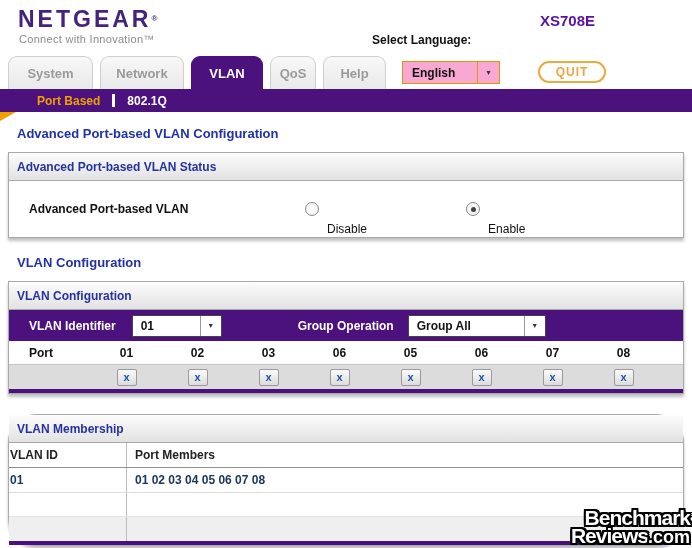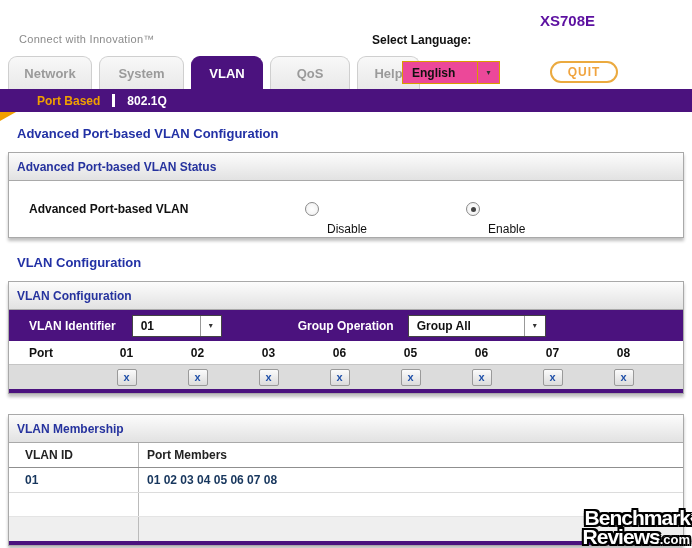--- a/index.html
+++ b/index.html
@@ -22,33 +22,33 @@
 
   .tabs { position:absolute; left:8px; bottom:23px; display:flex; gap:7px; align-items:flex-end; }
   .tab {
     height:33px; display:flex; align-items:center; justify-content:center;
     background:linear-gradient(#f8f8f8,#e9e9e9);
     border:1px solid #cfcfcf; border-bottom:none;
     border-radius:9px 9px 0 0;
     font-size:13px; font-weight:bold; color:#9a9a9a; cursor:pointer;
   }
   .tab-network { width:84px; } .tab-system { width:85px; }
-  .tab-vlan { width:72px; } .tab-qos { width:80px; } .tab-help { width:63px; }
+  .tab-vlan { width:72px; } .tab-qos { width:46px; } .tab-help { width:63px; }
   .tab.active { background:#4B127E; border-color:#4B127E; color:#fff; }
 
   .lang-select {
     position:absolute; left:402px; top:61px; width:98px; height:23px;
-    background:#ec4899; border:1px solid #D99C00; display:flex; align-items:center; cursor:pointer;
+    background:#f9a8d4; border:1px solid #D99C00; display:flex; align-items:center; cursor:pointer;
   }
   .lang-value { flex:1; padding-left:9px; font-size:12px; font-weight:bold; color:#111; }
   .lang-arrow-box { width:22px; height:100%; border-left:1px solid #D99C00; display:flex; align-items:center; justify-content:center; }
   .dd-arrow { font-size:8px; color:#333; }
 
   .quit-btn {
-    position:absolute; left:550px; top:61px; width:68px; height:22px;
+    position:absolute; left:538px; top:61px; width:68px; height:22px;
     background:#fff; border:2px solid #EBAA3F; border-radius:11px;
     font-size:12px; font-weight:bold; color:#F0A43F; letter-spacing:1px;
     display:flex; align-items:center; justify-content:center; cursor:pointer;
   }
 
   .subnav {
     position:absolute; left:0; bottom:0; width:692px; height:23px;
     background:#4B127E; display:flex; align-items:center;
   }
   .subnav-item { font-size:12px; font-weight:bold; cursor:pointer; }
@@ -116,51 +116,54 @@
   .x-btn {
     width:20px; height:17px; font-size:11px; font-weight:bold; color:#1F4FA8;
     background:linear-gradient(#fbfbfb,#dcdcdc); border:1px solid #9a9a9a; border-radius:2px;
     display:flex; align-items:center; justify-content:center; cursor:pointer; line-height:1;
   }
   .panel-bottom { height:4px; background:#4B127E; }
 
   
   .mem-table { width:100%; }
   .mem-row { display:flex; }
-  .mem-c1 { width:130px; padding-left:16px; border-right:1px solid #bbb; display:flex; align-items:center; }
+  .mem-c1 { width:118px; padding-left:1px; border-right:1px solid #bbb; display:flex; align-items:center; }
   .mem-c2 { flex:1; padding-left:8px; display:flex; align-items:center; }
   .mem-head { height:25px; background:#fff; border-bottom:1px solid #8f8f8f; font-size:12px; font-weight:bold; color:#222; }
   .mem-data { height:25px; background:#fff; border-bottom:1px solid #dcdcdc; font-size:12px; font-weight:bold; color:#17365D; }
   .mem-empty1 { height:24px; background:#fff; border-bottom:1px solid #e4e4e4; }
   .mem-empty2 { height:24px; background:#EFEFEF; }
 
   
   .watermark {
     position:absolute; right:2px; bottom:2px; text-align:right;
     font-weight:bold; color:#fff; line-height:0.88; letter-spacing:-1px;
     text-shadow:
       -2px -2px 0 #000, 2px -2px 0 #000, -2px 2px 0 #000, 2px 2px 0 #000,
       0 -2px 0 #000, 0 2px 0 #000, -2px 0 0 #000, 2px 0 0 #000;
   }
   .wm-line1 { font-size:21px; }
   .wm-line2 { font-size:21px; }
-  .wm-suffix { font-size:13px; letter-spacing:0; }
+  .wm-suffix { font-size:18px; letter-spacing:0; }
 </style>
 </head>
 <body>
 
 <div class="header">
+  <div class="logo">
+    <span class="logo-text">NETGEAR</span><span class="logo-reg">®</span>
+  </div>
   <div class="tagline">Connect with Innovation™</div>
 
   <div class="model">XS708E</div>
   <div class="lang-label">Select Language:</div>
 
   <div class="tabs">
+    <div class="tab tab-system">System</div>
     <div class="tab tab-network">Network</div>
-    <div class="tab tab-system">System</div>
     <div class="tab tab-vlan active">VLAN</div>
     <div class="tab tab-qos">QoS</div>
     <div class="tab tab-help">Help</div>
   </div>
 
   <div class="lang-select">
     <span class="lang-value">English</span>
     <span class="lang-arrow-box">
         <span class="dd-arrow">▾</span>
       </span>
@@ -253,21 +256,21 @@
       <span class="port-btn-cell">
           <button class="x-btn">x</button>
         </span>
       <span class="port-btn-cell">
           <button class="x-btn">x</button>
         </span>
     </div>
     <div class="panel-bottom"></div>
   </div>
 
-  <div class="panel" style="margin-top:20px;">
+  <div class="panel" style="margin-top:20px;border-radius:28px;">
     <div class="panel-header">VLAN Membership</div>
     <div class="mem-table">
       <div class="mem-row mem-head">
         <span class="mem-c1">VLAN ID</span>
         <span class="mem-c2">Port Members</span>
       </div>
       <div class="mem-row mem-data">
         <span class="mem-c1">01</span>
         <span class="mem-c2">01 02 03 04 05 06 07 08</span>
       </div>

